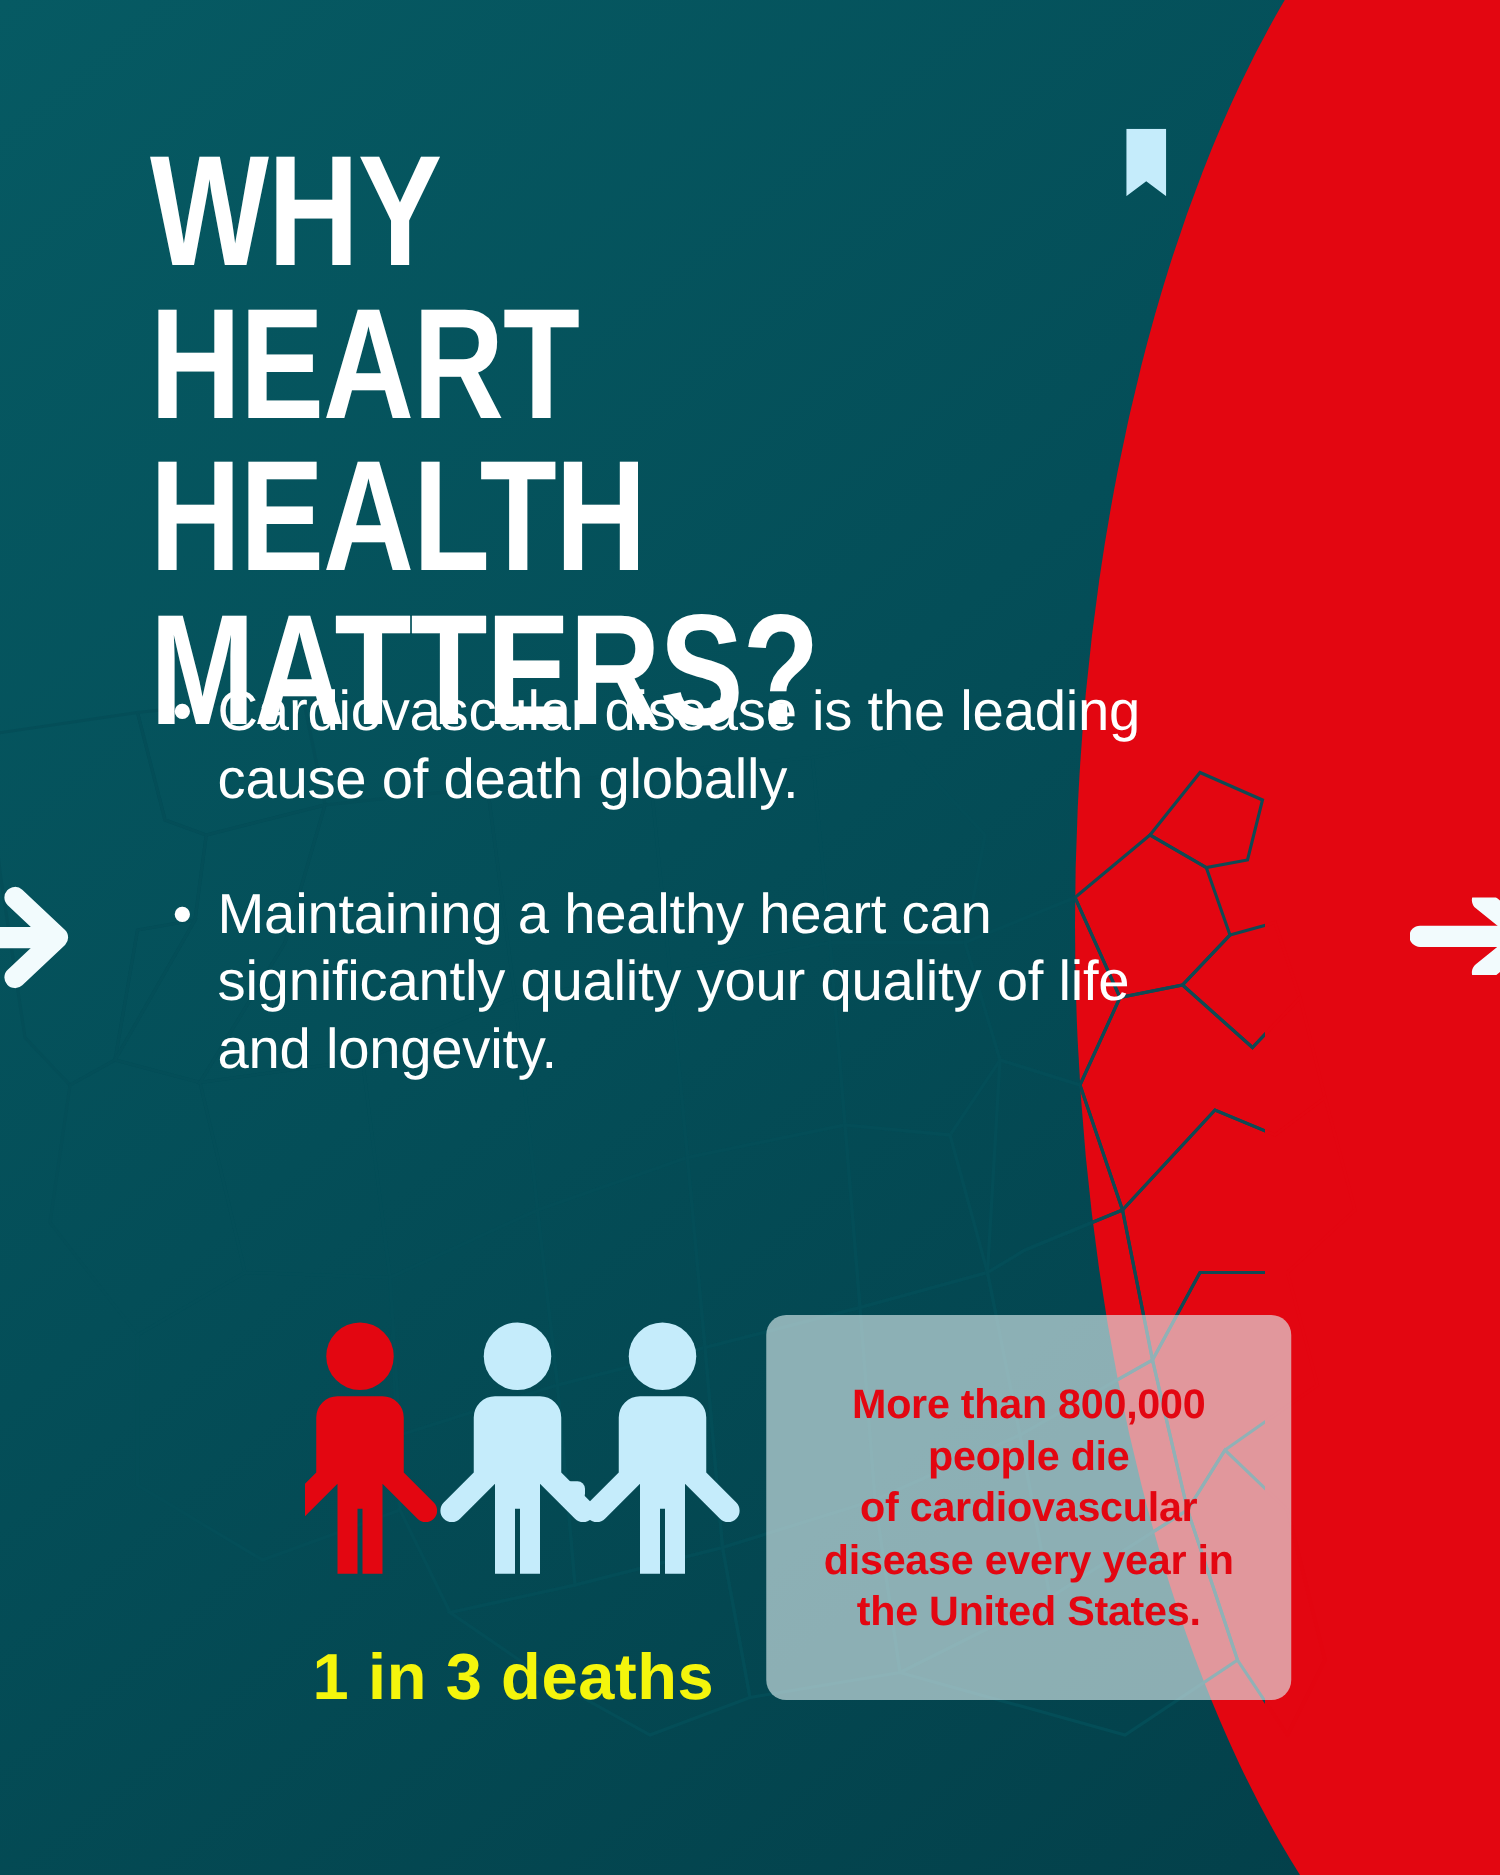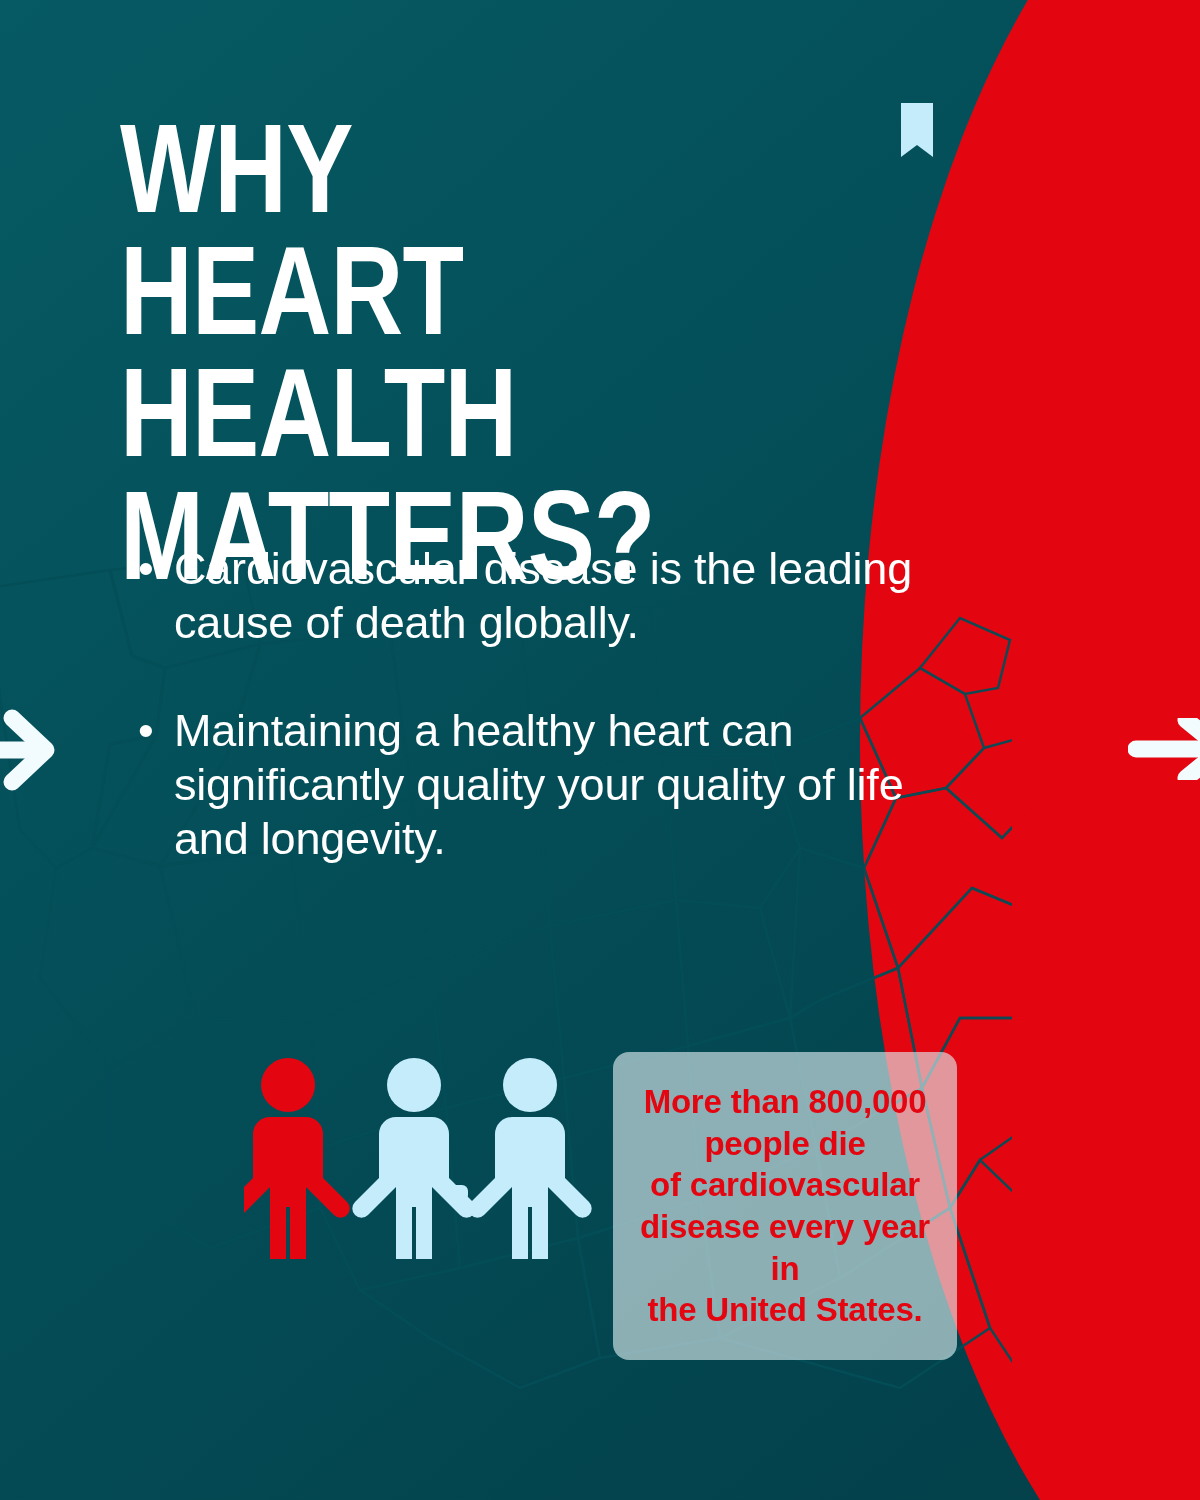--- a/index.html
+++ b/index.html
@@ -88,21 +88,21 @@
     position:absolute;left:250px;top:1312px;
     color:#f4f50c;
     font-size:52px;
     font-weight:bold;
     letter-spacing:0.5px;
   }
 
   
   .stat-panel{
     position:absolute;left:613px;top:1052px;
-    width:344px;height:308px;
+    width:420px;height:308px;
     background:rgba(225,240,242,0.62);
     border-radius:16px;
     display:flex;align-items:center;justify-content:center;
   }
   .stat-text{
     color:#e30611;
     font-weight:bold;
     font-size:33px;
     line-height:1.26;
     text-align:center;
@@ -231,20 +231,21 @@
     </g>
 
     <g fill="#c5ecfb">
       <circle cx="286" cy="30" r="27"></circle>
       <path d="M286 62 h18 a17 17 0 0 1 17 17 v44 l24 24 a9 9 0 0 1 -13 13 l-28 -28 v72 h-16 v-52 h-4 v52 h-16 v-72 l-28 28 a9 9 0 0 1 -13 -13 l24 -24 v-44 a17 17 0 0 1 17 -17 z"></path>
     </g>
 
     <rect x="200" y="130" width="24" height="16" fill="#c5ecfb" rx="6"></rect>
   </svg>
 
+  <div class="caption">1 in 3 deaths</div>
 
   <div class="stat-panel">
     <div class="stat-text">More than 800,000
 people die
 of cardiovascular
 disease every year in
 the United States.</div>
   </div>
 
 </div>

